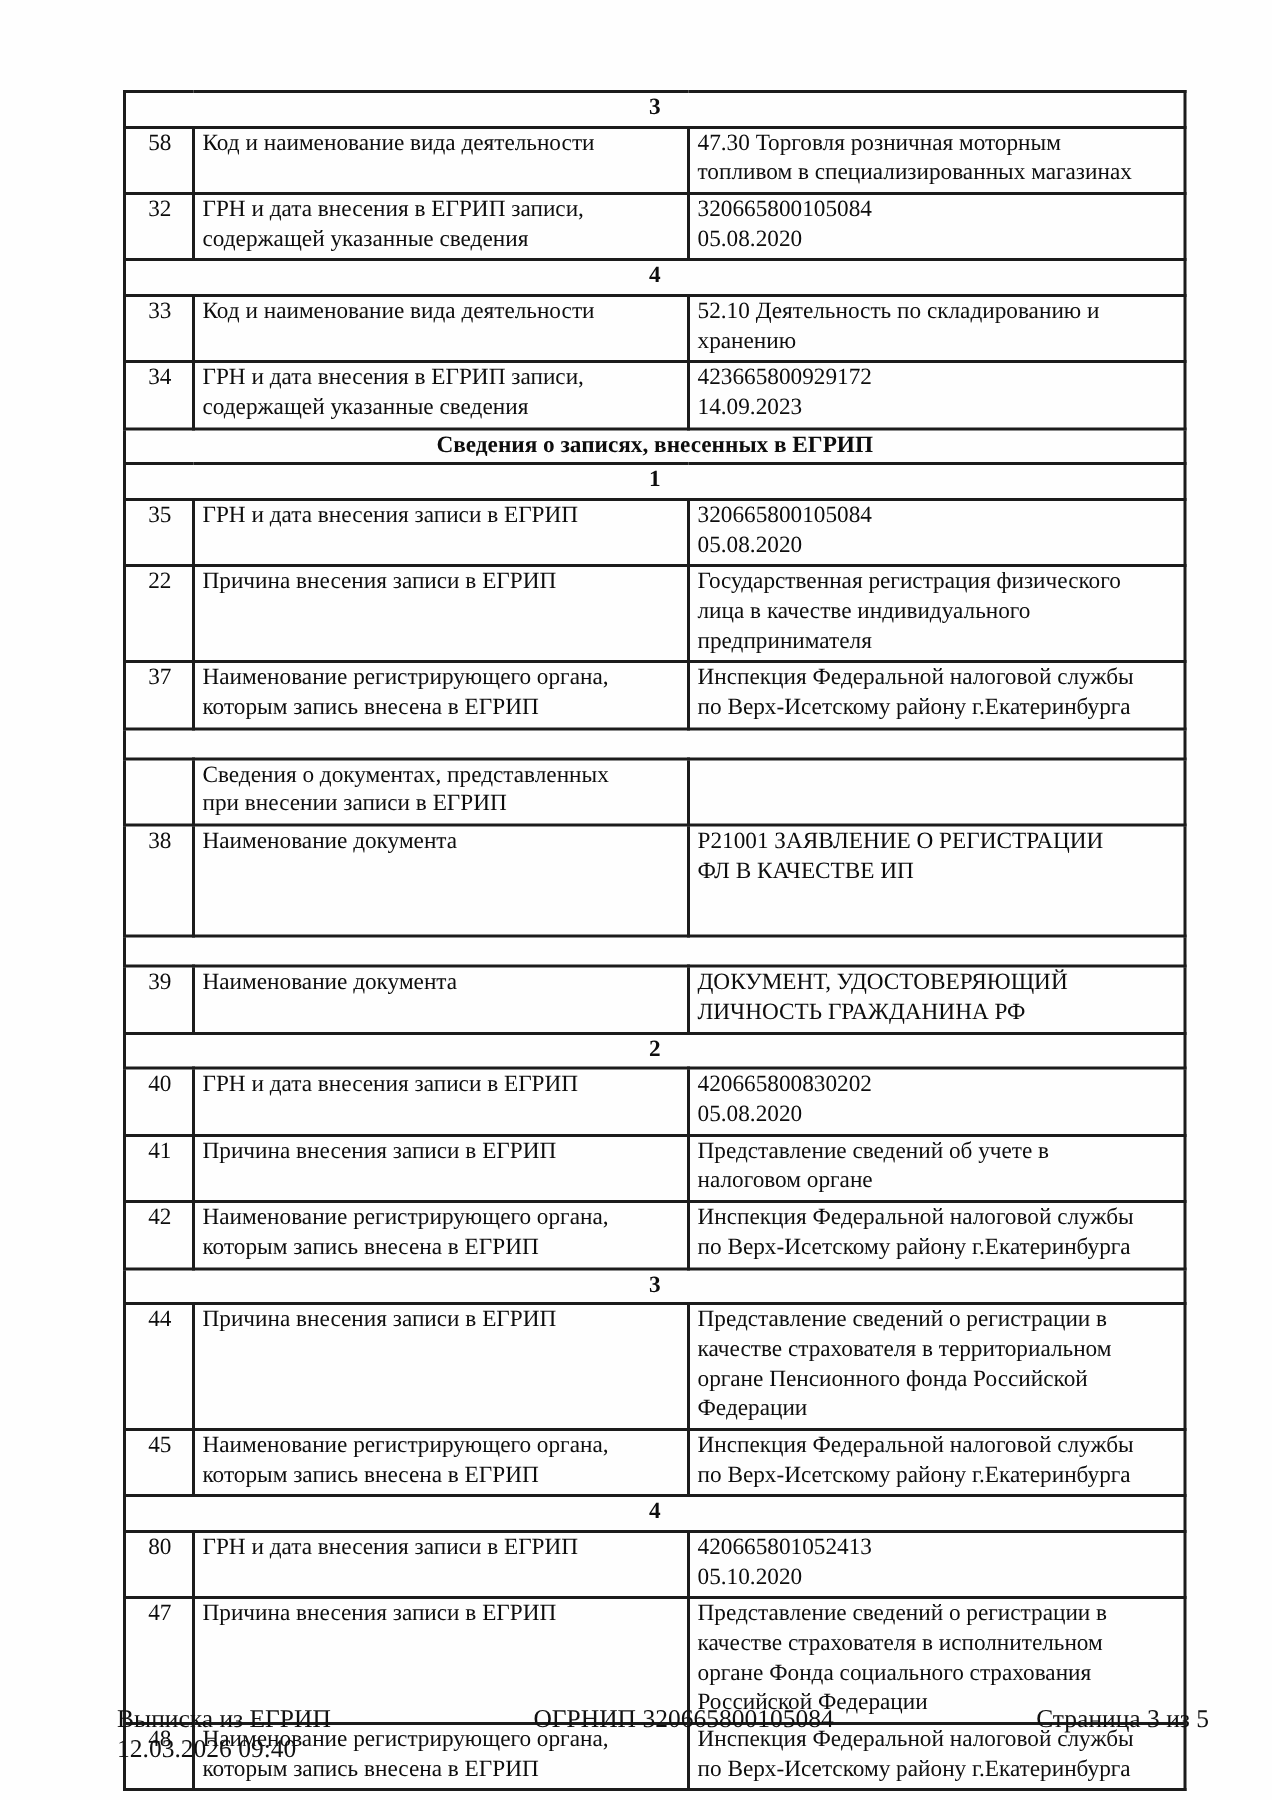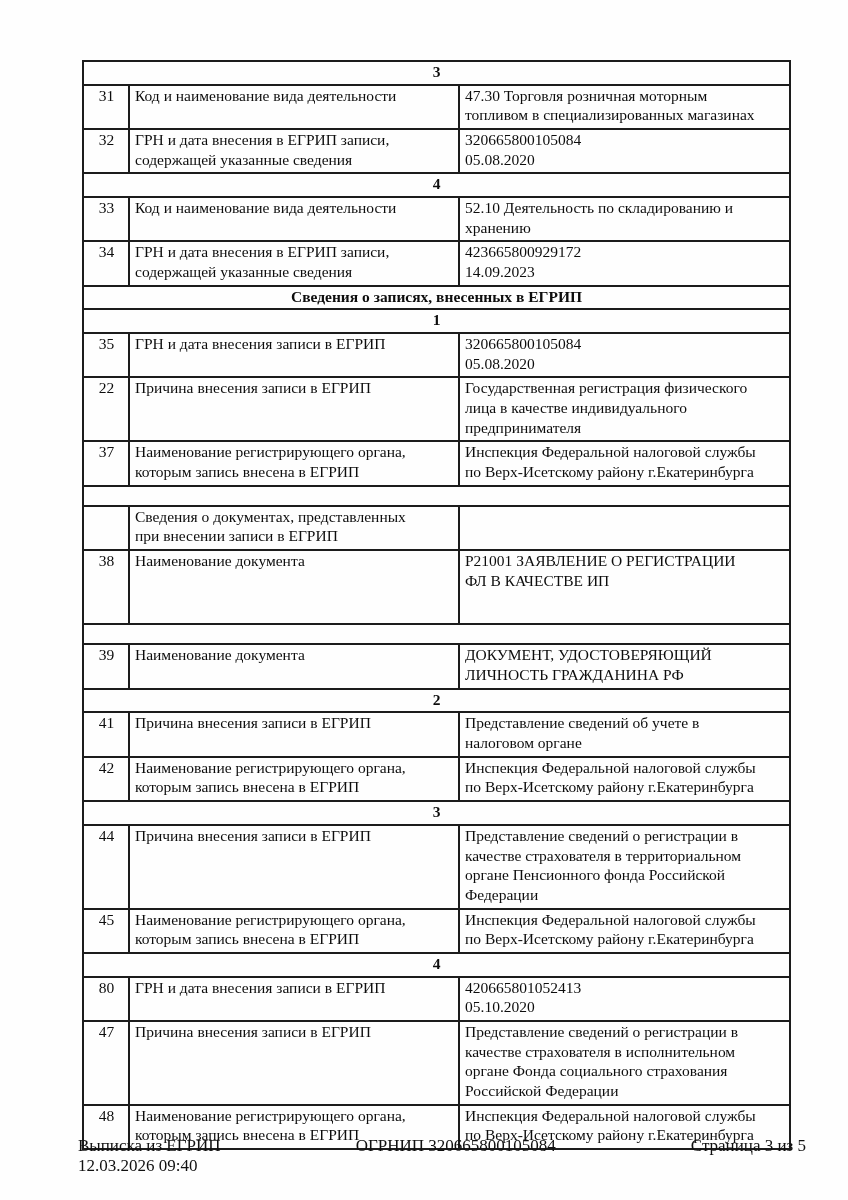--- a/index.html
+++ b/index.html
@@ -81,21 +81,21 @@
     <colgroup>
       <col style="width:46px">
       <col style="width:330px">
       <col style="width:331px">
     </colgroup>
     <tbody>
         <tr class="subheader">
           <td colspan="3">3</td>
         </tr>
         <tr>
-          <td class="num">31</td>
+          <td class="num">58</td>
           <td class="label">Код и наименование вида деятельности</td>
           <td class="value">47.30 Торговля розничная моторным
 топливом в специализированных магазинах</td>
         </tr>
         <tr>
           <td class="num">32</td>
           <td class="label">ГРН и дата внесения в ЕГРИП записи,
 содержащей указанные сведения</td>
           <td class="value">320665800105084
 05.08.2020</td>
@@ -161,20 +161,26 @@
           <td colspan="3"></td>
         </tr>
         <tr>
           <td class="num">39</td>
           <td class="label">Наименование документа</td>
           <td class="value">ДОКУМЕНТ, УДОСТОВЕРЯЮЩИЙ
 ЛИЧНОСТЬ ГРАЖДАНИНА РФ</td>
         </tr>
         <tr class="subheader">
           <td colspan="3">2</td>
+        </tr>
+        <tr>
+          <td class="num">40</td>
+          <td class="label">ГРН и дата внесения записи в ЕГРИП</td>
+          <td class="value">420665800830202
+05.08.2020</td>
         </tr>
         <tr>
           <td class="num">41</td>
           <td class="label">Причина внесения записи в ЕГРИП</td>
           <td class="value">Представление сведений об учете в
 налоговом органе</td>
         </tr>
         <tr>
           <td class="num">42</td>
           <td class="label">Наименование регистрирующего органа,

